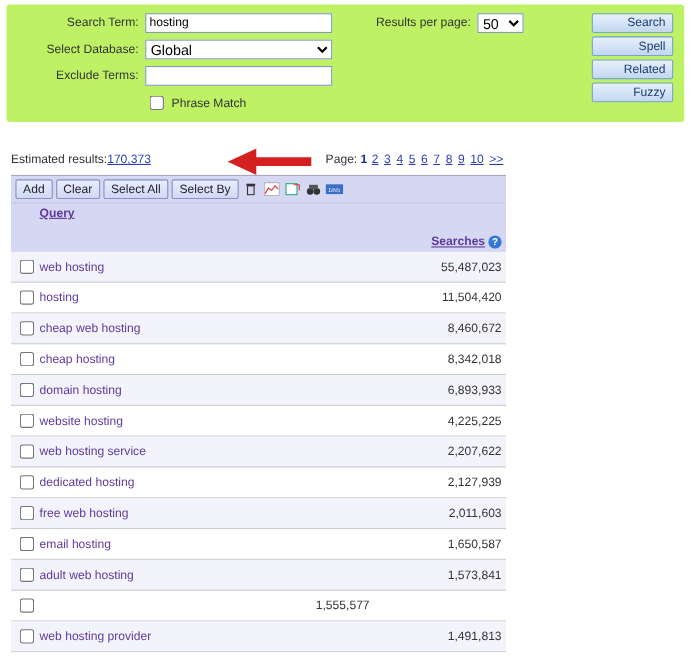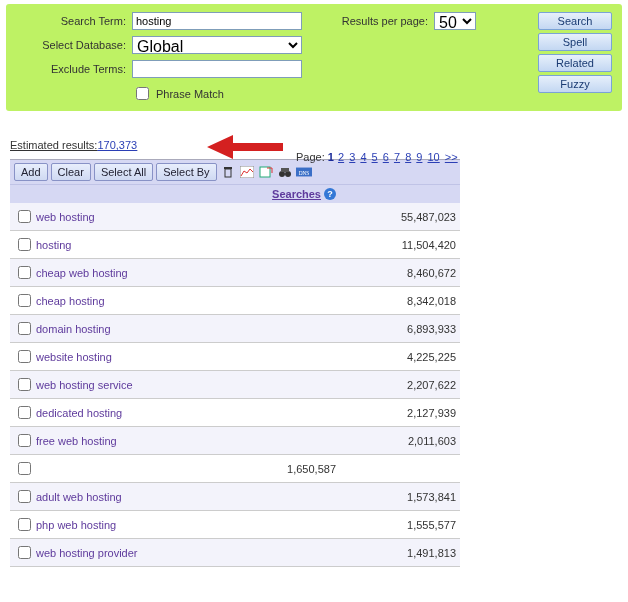--- a/index.html
+++ b/index.html
@@ -33,21 +33,21 @@
     height: 18px;
     padding: 1px 3px;
     font-family: inherit;
     font-size: 11px;
     width: 170px;
   }
   .search-grid select {
     border: 1px solid #7f9db9;
     height: 18px;
     font-family: inherit;
-    font-size: 16px;
+    font-size: 13px;
     width: 170px;
     background: #fff;
   }
   .rpp-select { width: 42px !important; }
   .phrase-row {
     grid-column: 2 / span 3;
     display: flex;
     align-items: center;
     gap: 4px;
   }
@@ -60,43 +60,42 @@
   .btn {
     background: linear-gradient(#e7f0fb, #c3d7f2);
     border: 1px solid #7aa3d6;
     border-radius: 2px;
     width: 74px;
     height: 18px;
     font-family: inherit;
     font-size: 11px;
     color: #1a3b73;
     cursor: pointer;
-    text-align: center;
+    text-align: right;
     line-height: 14px;
     margin-left: 18px;
   }
   .results-row {
     margin: 28px 10px 8px 10px;
     display: flex;
     color: #333;
     position: relative;
-    text-decoration: underline;
   }
   .results-row a { color: #2b3fb5; text-decoration: underline; }
   .arrow {
     position: absolute;
     left: 195px;
     top: -6px;
     width: 80px;
     height: 28px;
   }
   .page-nav {
     position: absolute;
     left: 286px;
-    top: 12px;
+    top: 0;
   }
   .page-nav a { color: #2b3fb5; text-decoration: underline; margin: 0 1px; }
   .page-nav .cur { font-weight: bold; text-decoration: none; color: #1a2a99; }
 
   .toolbar {
     margin: 4px 20px 0 10px;
     background: #d6d8f3;
     border-top: 1px solid #aab;
     padding: 3px 4px;
     display: flex;
@@ -126,21 +125,21 @@
   .header-row {
     margin: 0 10px;
     background: #d6d8f3;
     display: grid;
     grid-template-columns: 22px 1fr 120px;
     padding: 3px 4px;
     border-top: 1px solid #c0c3e6;
     width: 450px;
   }
   .header-row a { color: #5e3a9c; text-decoration: underline; font-weight: bold; }
-  .header-row .searches-hd { text-align: right; display:flex; justify-content:flex-end; align-items:center; gap:3px;}
+  .header-row .searches-hd { text-align: right; display:flex; justify-content:flex-end; align-items:center; gap:3px;margin-top:26px;}
   .data-row {
     margin: 0 10px;
     display: grid;
     grid-template-columns: 22px 1fr 120px;
     padding: 4px 4px;
     border-bottom: 1px solid #ccc;
     align-items: center;
     width: 450px;
   }
   .data-row:nth-child(odd) { background: #f3f3fb; }
@@ -237,20 +236,21 @@
   <span class="ticon">
     <svg width="18" height="10" viewBox="0 0 18 10">
         <rect x="0" y="0" width="18" height="10" fill="#3b6fc7"></rect>
         <text x="9" y="8" text-anchor="middle" font-size="6" fill="#fff" font-family="Verdana">DNS</text>
       </svg>
   </span>
 </div>
 
 <div class="header-row">
   <span></span>
+  <a href="#">Query</a>
   <span class="searches-hd">
     <a href="#">Searches</a>
     <span class="help-icon">?</span>
   </span>
 </div>
 
 <div id="table-body">
     <div class="data-row">
       <span><input type="checkbox" style=""></span>
       <a href="#">web hosting</a>
@@ -291,30 +291,30 @@
       <a href="#">dedicated hosting</a>
       <span class="num">2,127,939</span>
     </div>
     <div class="data-row">
       <span><input type="checkbox" style=""></span>
       <a href="#">free web hosting</a>
       <span class="num">2,011,603</span>
     </div>
     <div class="data-row">
       <span><input type="checkbox" style=""></span>
+      <a href="#">email hosting</a>
       <span class="num">1,650,587</span>
     </div>
     <div class="data-row">
       <span><input type="checkbox" style=""></span>
       <a href="#">adult web hosting</a>
       <span class="num">1,573,841</span>
     </div>
     <div class="data-row">
       <span><input type="checkbox" style=""></span>
-      <a href="#">php web hosting</a>
       <span class="num">1,555,577</span>
     </div>
     <div class="data-row">
       <span><input type="checkbox" style=""></span>
       <a href="#">web hosting provider</a>
       <span class="num">1,491,813</span>
     </div>
   </div>
 
 </body></html>

